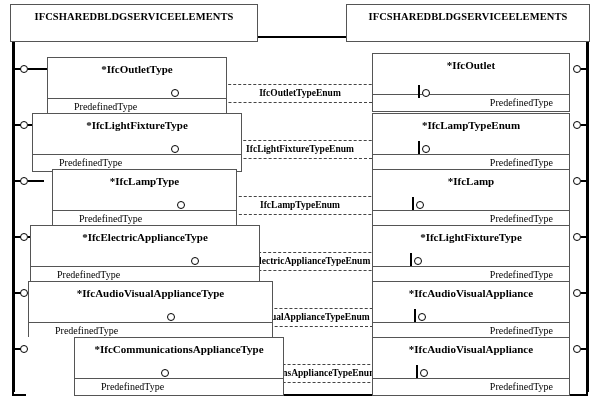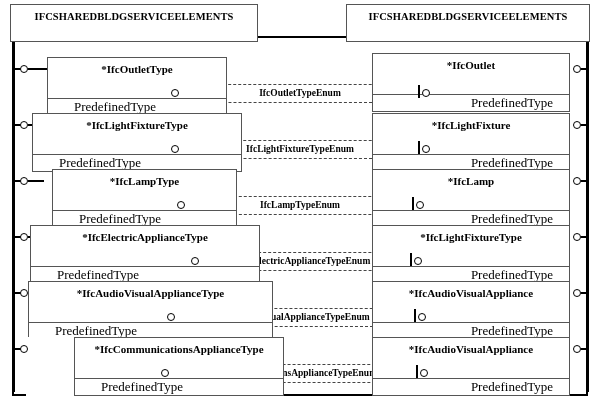--- a/index.html
+++ b/index.html
@@ -83,21 +83,21 @@
     white-space:nowrap;
     overflow:hidden;
     background:#fff;
   }
   .cls .cls-attr{
     box-sizing:border-box;
     border:1px solid #555;
     border-top:none;
     height:17px;
     line-height:15px;
-    font-size:13px;
+    font-size:10px;
     color:#000;
     white-space:nowrap;
     overflow:hidden;
     background:#fff;
   }
   .cls.left  .cls-attr{ text-align:left;  padding-left:26px;}
   .cls.right .cls-attr{ text-align:right; padding-right:16px;}
 
   
   .enum{
@@ -180,21 +180,21 @@
         <div class="circ" style="left: 422px; top: 89px;"></div>
         <div class="tick" style="left: 418px; top: 85px; height: 13px;"></div>
         <div class="stub" style="left: 430px; top: 92px; width: 0px; background: transparent; border-top: 1.6px dashed rgb(68, 68, 68);"></div>
       </div>
       <div class="row" style="top: 0px;">
         <div class="cls left" style="left: 32px; top: 113px; width: 210px;">
           <div class="cls-name">*IfcLightFixtureType</div>
           <div class="cls-attr">PredefinedType</div>
         </div>
         <div class="cls right" style="left: 372px; top: 113px; width: 198px;">
-          <div class="cls-name">*IfcLightFixture</div>
+          <div class="cls-name">*IfcLampTypeEnum</div>
           <div class="cls-attr">PredefinedType</div>
         </div>
         <div class="enum" style="left: 180px; top: 140px; width: 240px;">IfcLightFixtureTypeEnum</div>
         <div class="circ" style="left: 20px; top: 121px;"></div>
         <div class="stub" style="left: 14px; top: 124px; width: 7px;"></div>
         <div class="stub" style="left: 28px; top: 124px; width: 4px;"></div>
         <div class="circ" style="left: 573px; top: 121px;"></div>
         <div class="stub" style="left: 581px; top: 124px; width: 6px;"></div>
         <div class="circ" style="left: 171px; top: 145px;"></div>
         <div class="stub" style="left: 236px; top: 148px; width: 0px;"></div>

